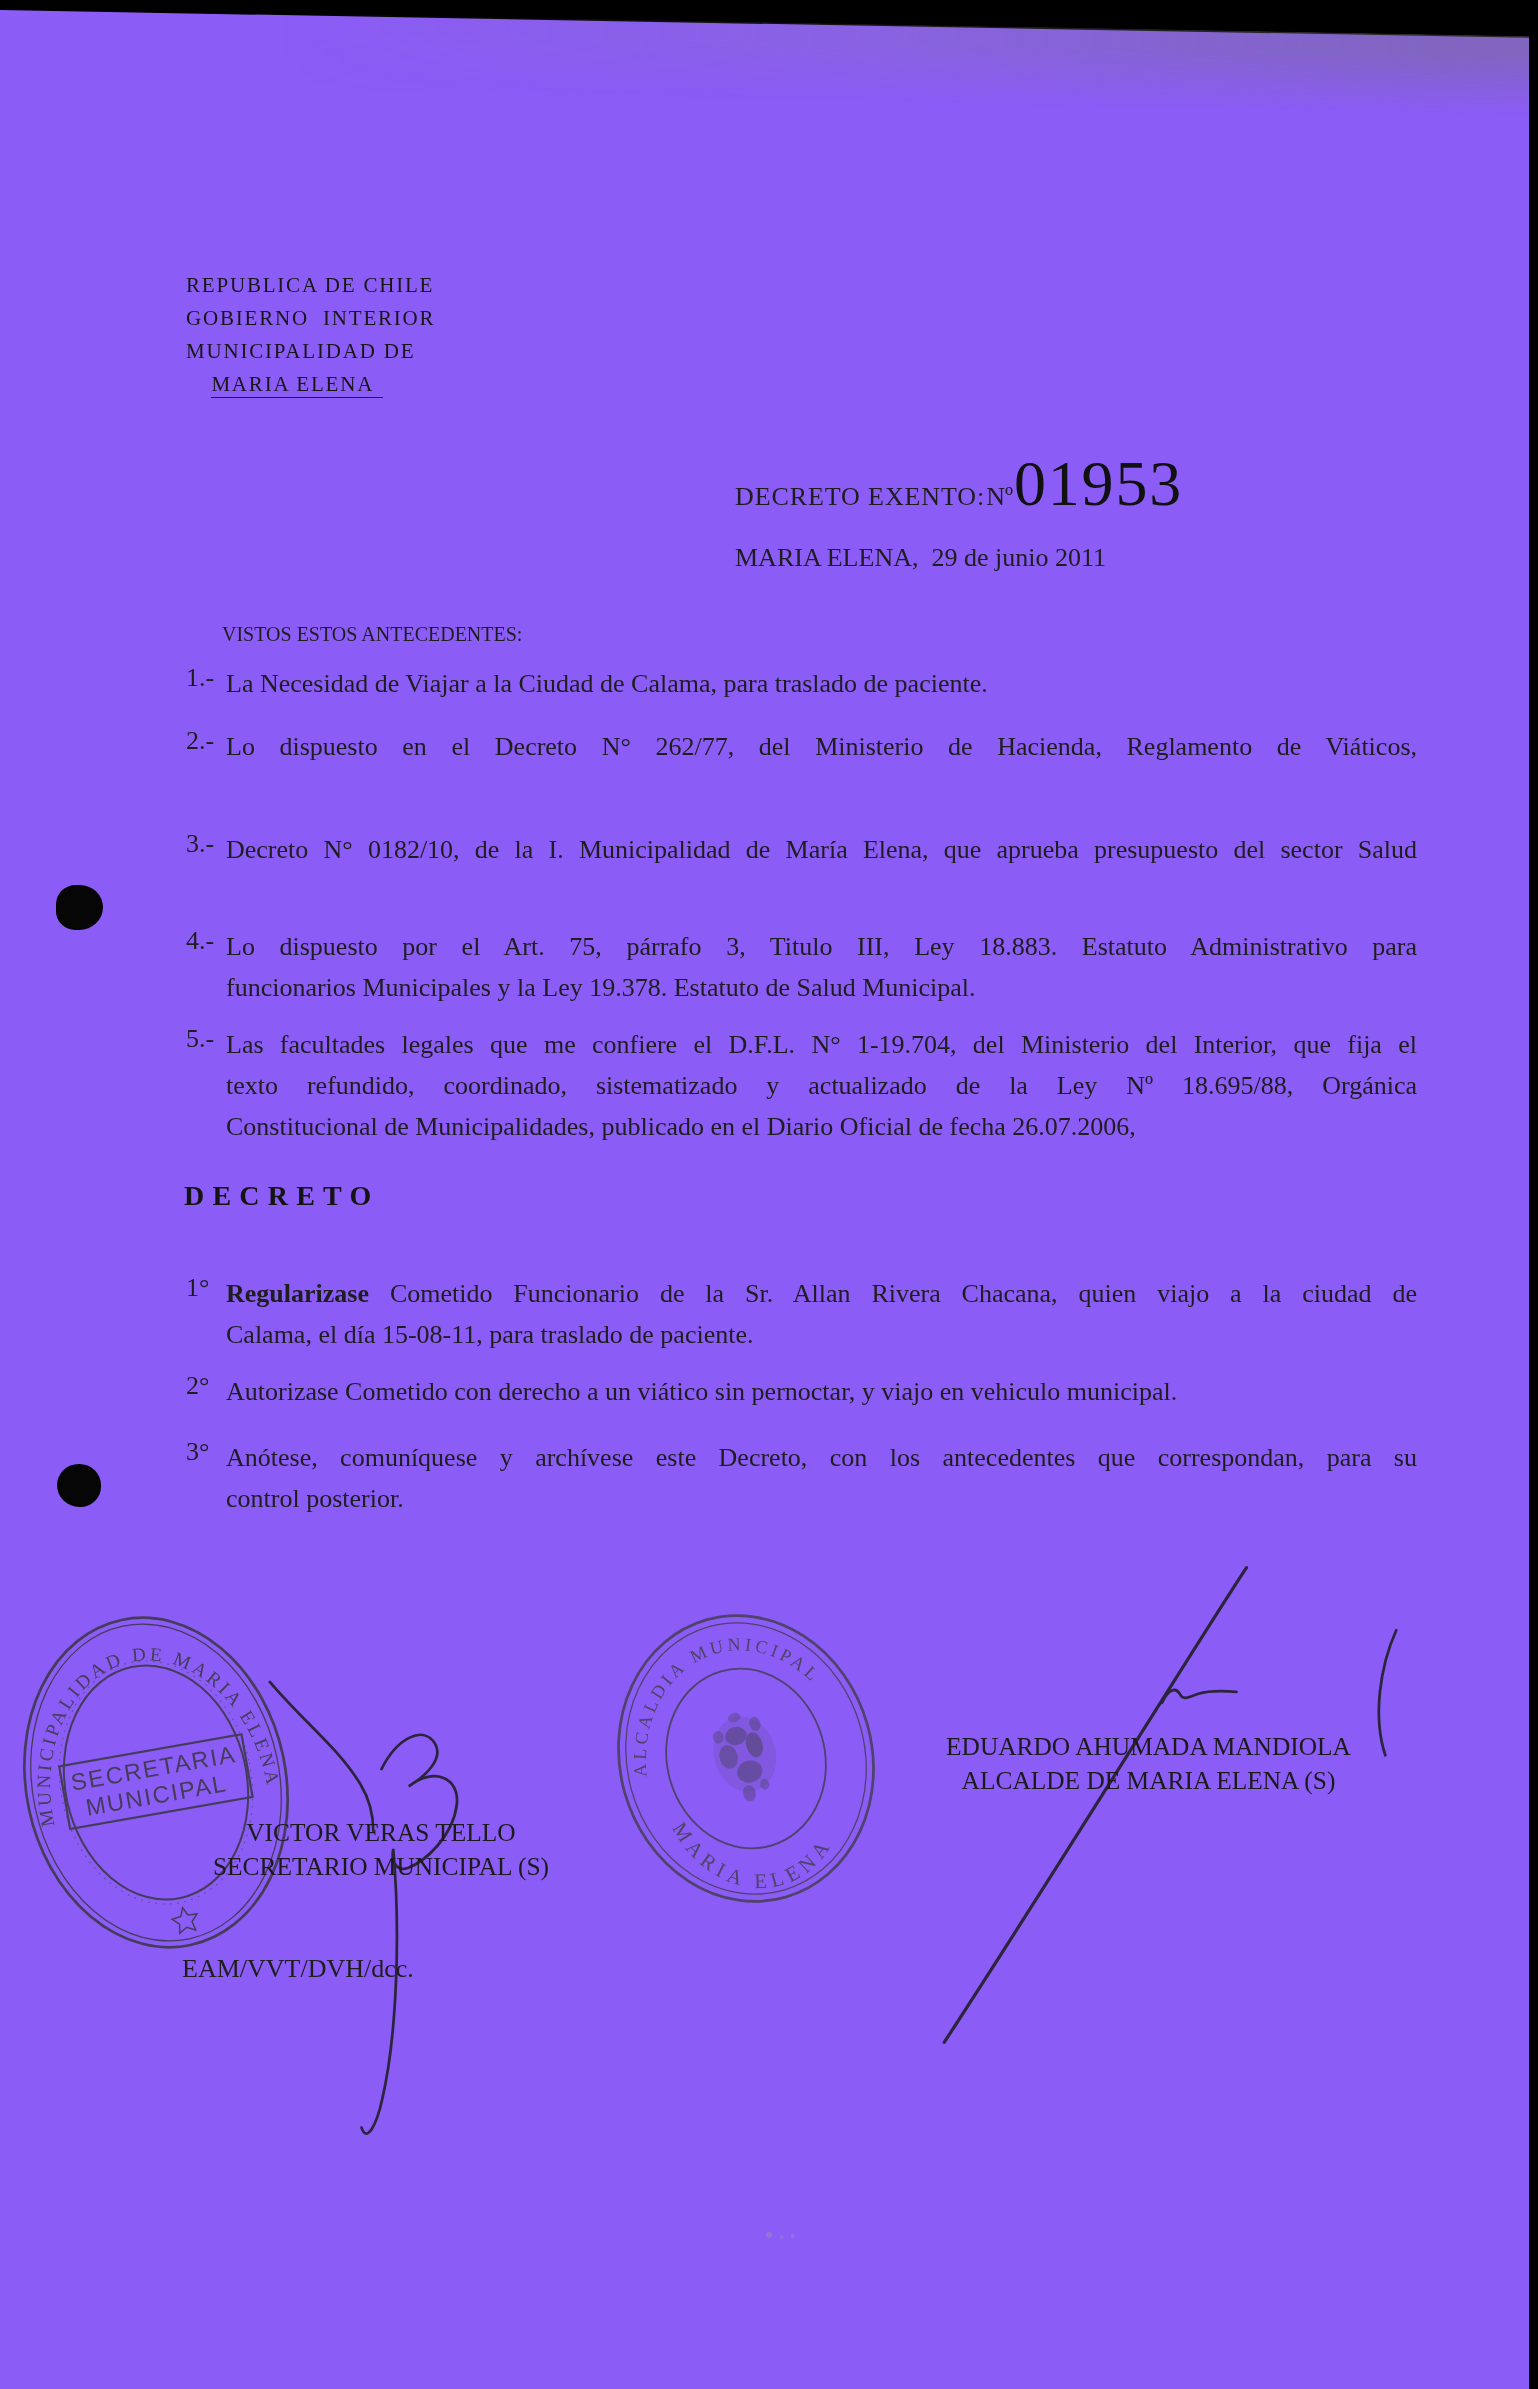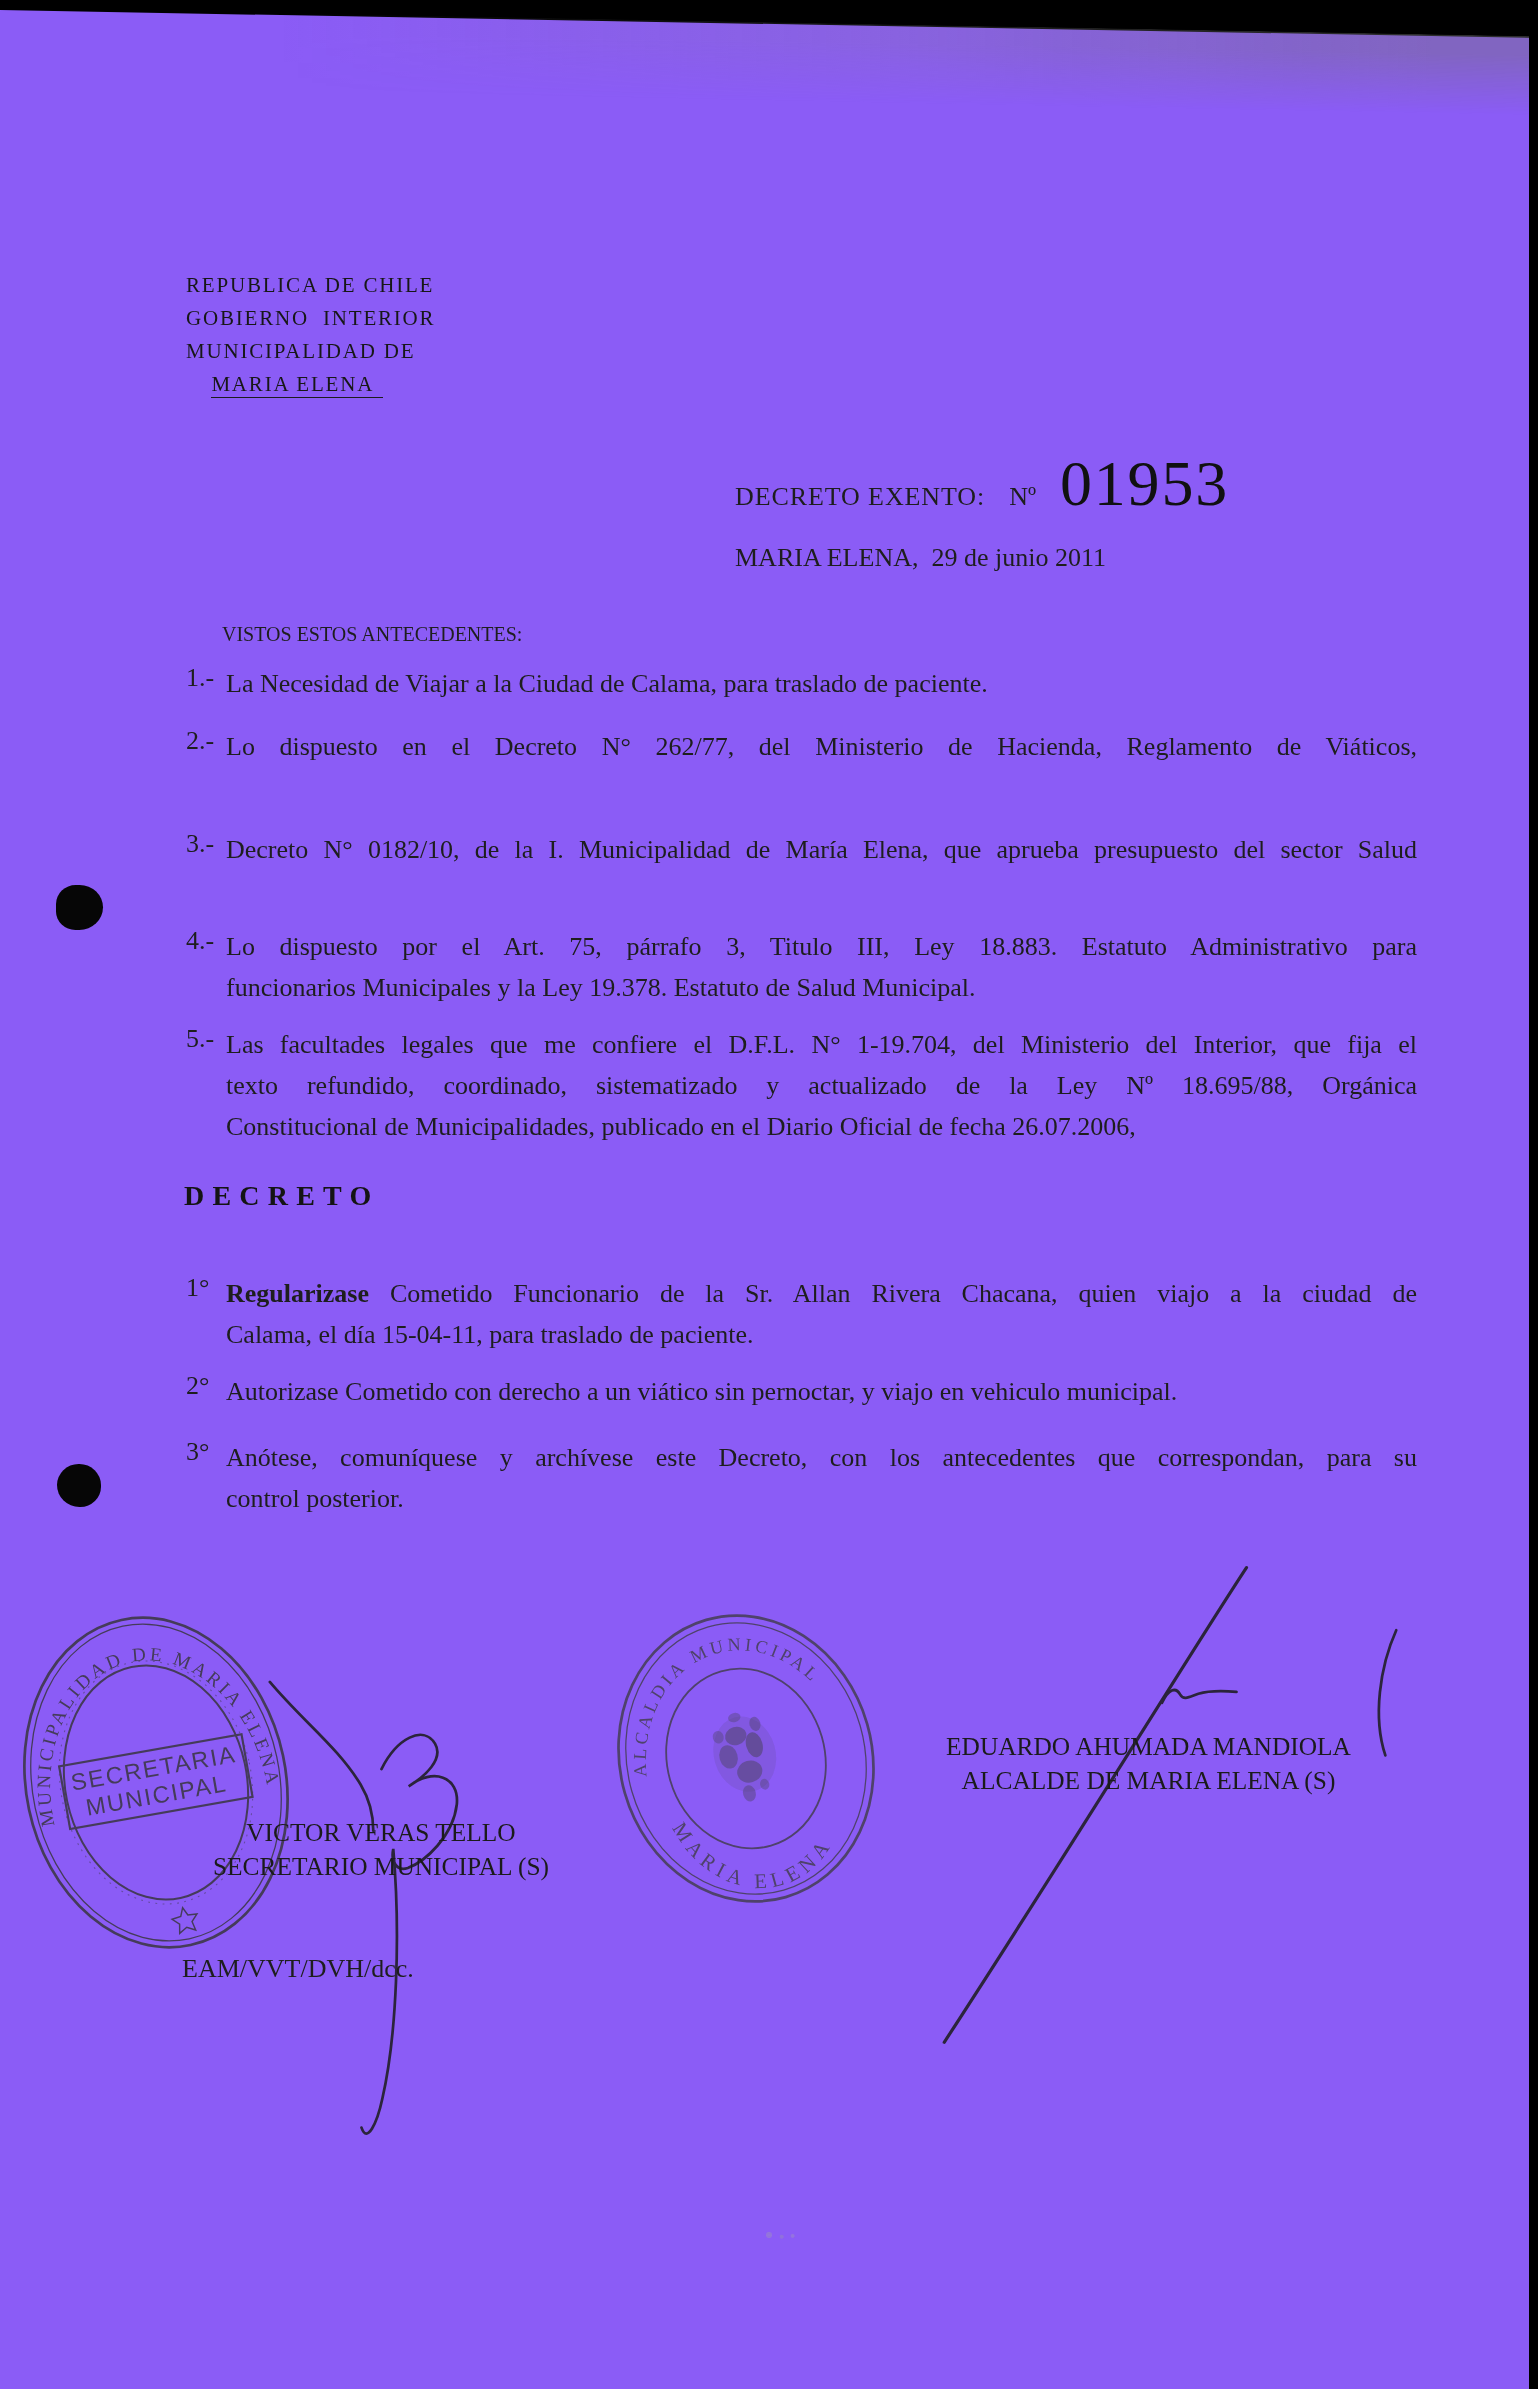--- a/index.html
+++ b/index.html
@@ -27,21 +27,21 @@
   .hole-2 { left:57px; top:1464px; width:44px; height:43px; border-radius:50% 50% 48% 52%; }
   .faint-marks { position:absolute; left:767px; top:2233px; width:36px; height:9px;
     box-shadow:0 0 0 0.9px rgba(170,170,170,.35), 12.7px 1.8px 0 0 rgba(160,160,160,.3), 23.6px 0.9px 0 0 rgba(170,170,170,.3);
     width:3.6px; height:3.6px; border-radius:50%; background:rgba(165,165,165,.35); }
   
   .letterhead { position:absolute; left:186px; top:269px; font-size:21px; letter-spacing:1.8px; line-height:33px; color:#171717; }
   .lh-line { white-space:pre; }
   .lh-underline { margin-left:25.4px; }
   .lh-underline span { border-bottom:1.8px solid #1c1c1c; padding:0 9px 0.9px 0; }
   
-  .decree-line { position:absolute; left:735px; top:447px; display:flex; align-items:baseline; gap:24px; }
+  .decree-line { position:absolute; left:735px; top:447px; display:flex; align-items:baseline; gap:1px; }
   .decree-label { font-size:26px; letter-spacing:0.9px; white-space:pre; }
   .decree-nlabel { font-size:26px; }
   .decree-number { font-size:64px; letter-spacing:1.8px; color:#111; }
   .place-date { position:absolute; left:735px; top:543px; font-size:26px; white-space:pre; }
   
   .vistos { position:absolute; left:186px; top:623px; font-size:20px;margin-left:36px; }
   .decreto-heading { position:absolute; left:184px; top:1180px; font-size:28px; font-weight:bold; letter-spacing:8.2px; color:#141414;font-family:Liberation Serif, serif; }
   .item { position:absolute; left:186px; width:1231px; }
   .inum { position:absolute; left:0; top:0; font-size:26px; }
   .ibody { margin-left:40px; font-size:26px; }
@@ -124,21 +124,21 @@
       <div class="ln">Constitucional de Municipalidades, publicado en el Diario Oficial de fecha 26.07.2006,</div>
     </div>
   </div>
 
   <div class="decreto-heading">DECRETO</div>
 
   <div class="item" style="top:1273px">
     <span class="inum">1°</span>
     <div class="ibody">
       <div class="ln j"><b>Regularizase</b><span> Cometido Funcionario de la Sr. Allan Rivera Chacana, quien viajo a la ciudad de</span></div>
-      <div class="ln">Calama, el día 15-04-11, para traslado de paciente.</div>
+      <div class="ln">Calama, el día 15-08-11, para traslado de paciente.</div>
     </div>
   </div>
 
   <div class="item" style="top:1371px">
     <span class="inum">2°</span>
     <div class="ibody">
       <div class="ln">Autorizase Cometido con derecho a un viático sin pernoctar, y  viajo en vehiculo municipal.</div>
     </div>
   </div>
 

